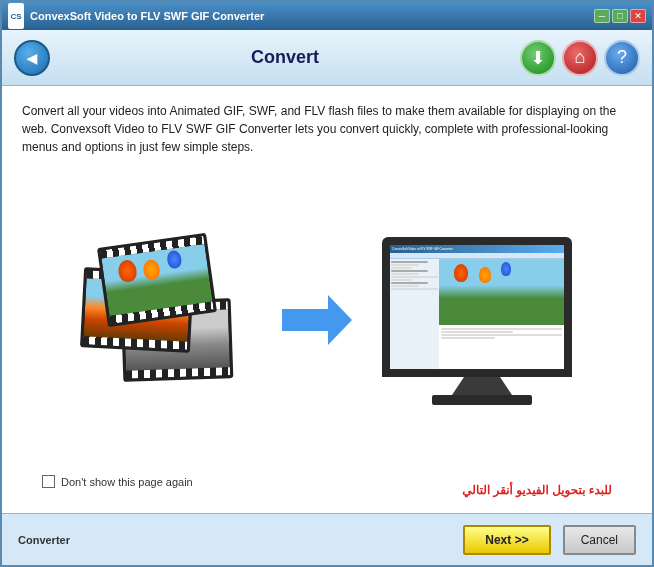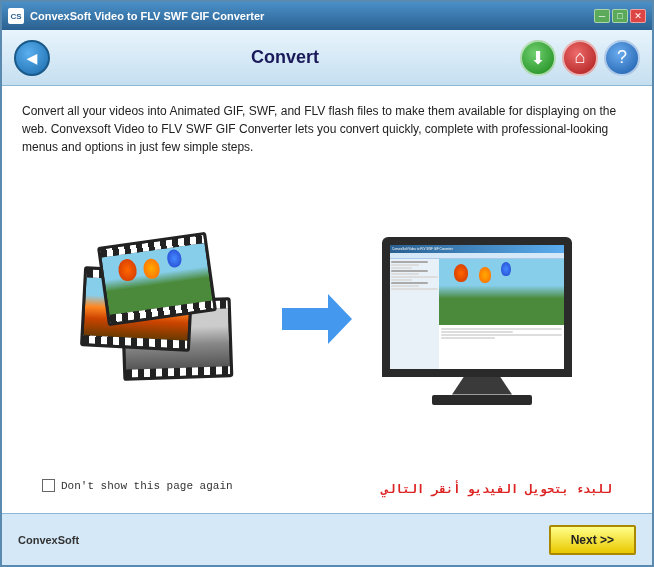--- a/index.html
+++ b/index.html
@@ -24,21 +24,21 @@
       background: linear-gradient(to bottom, #4a90c8, #2a6090);
       height: 28px;
       display: flex;
       align-items: center;
       padding: 0 6px;
       gap: 6px;
     }
 
     .title-bar-icon {
       width: 16px;
-      height: 16px;
+      height: 26px;
       background: #fff;
       border-radius: 2px;
       display: flex;
       align-items: center;
       justify-content: center;
       font-size: 10px;
       color: #2a6090;
       font-weight: bold;
       flex-shrink: 0;
     }
@@ -466,25 +466,24 @@
       margin: 1px 0;
       border-radius: 1px;
     }
 
     .scr-line.dark { background: #aaa; width: 80%; }
     .scr-line.short { width: 60%; }
     .scr-line.shorter { width: 45%; }
 
     .bottom-area {
       display: flex;
-      align-items: center;
+      align-items: flex-start;
       justify-content: space-between;
       padding: 4px 20px 6px 20px;
       background: #fff;
-      font-family: Liberation Mono, monospace;
     }
   </style>
 </head>
 <body>
 
 <div class="window">
 
   <div class="title-bar">
     <div class="title-bar-icon">
       <span style="font-size:8px;color:#2a6090;font-weight:bold;">CS</span>
@@ -580,19 +579,20 @@
     <div class="bottom-area">
       <div class="checkbox-area">
         <div class="checkbox-box"></div>
         <span class="checkbox-label">Don't show this page again</span>
       </div>
       <div class="arabic-text">للبدء بتحويل الفيديو أنقر التالي</div>
     </div>
   </div>
 
   <div class="bottom-section">
-    <span class="footer-brand">ConvexSoft</span>
+    <span class="footer-brand">Converter</span>
     <div style="flex:1"></div>
     <div class="footer-buttons">
       <button class="btn-next">Next &gt;&gt;</button>
+      <button class="btn-cancel">Cancel</button>
     </div>
   </div>
 </div>
 
 </body></html>

